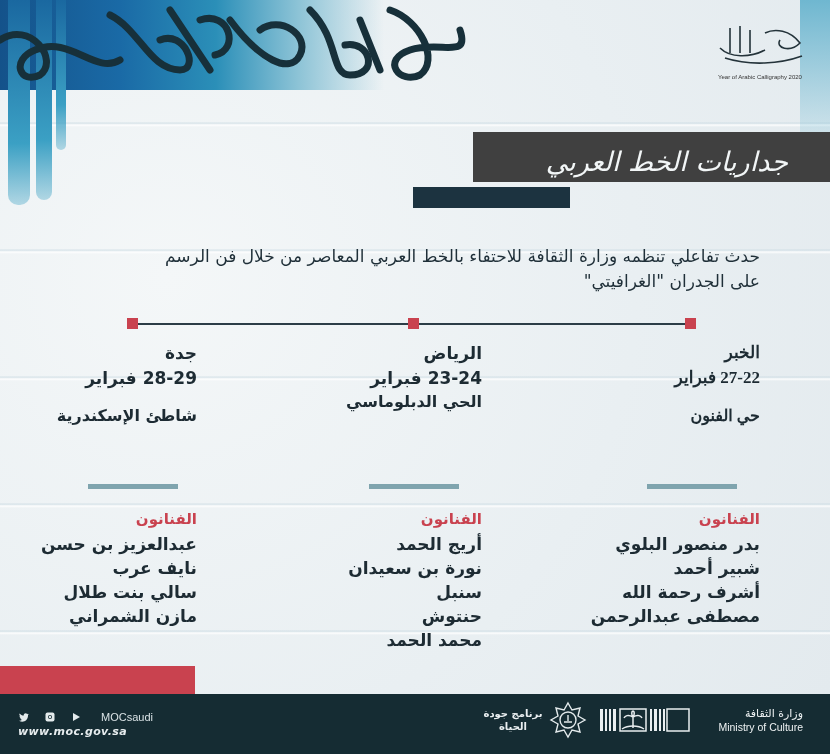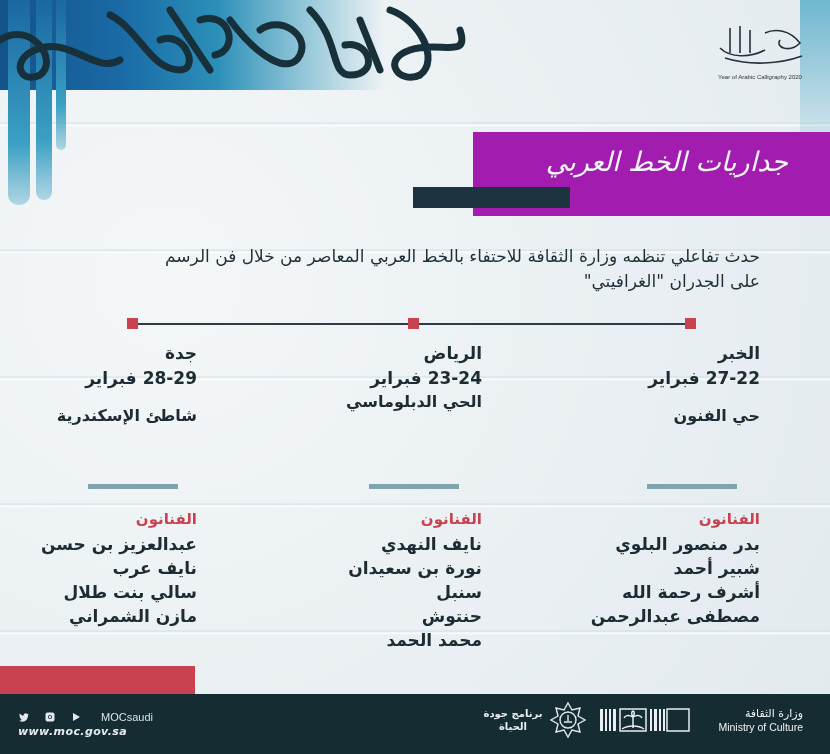--- a/index.html
+++ b/index.html
@@ -34,22 +34,22 @@
   .logo-year {
     position: absolute; left: 705px; top: 18px; width: 110px; height: 70px;
     text-align: center;
   }
   .logo-year .mark { width: 100px; height: 50px; }
   .logo-year .caption {
     font-family: "Liberation Sans", sans-serif;
     font-size: 6px; color: #333; margin-top: 2px; white-space: nowrap;
   }
   .title-band {
-    position: absolute; left: 473px; top: 132px; width: 357px; height: 84px;
-    background: #a21caf;
+    position: absolute; left: 473px; top: 132px; width: 357px; height: 50px;
+    background: #404040;
   }
   .title-band .title {
     position: absolute; right: 42px; top: 14px;
     font-family: "DejaVu Serif", serif;
     font-size: 27px; color: #f2f6f7; direction: rtl; font-style: italic;
   }
   .title-dark {
     position: absolute; left: 413px; top: 187px; width: 157px; height: 21px;
     background: #1c3340;
   }
@@ -145,21 +145,21 @@
 <div class="intro">
   <div>حدث تفاعلي تنظمه وزارة الثقافة للاحتفاء بالخط العربي المعاصر من خلال فن الرسم</div>
   <div>على الجدران "الغرافيتي"</div>
 </div>
 
 <div class="timeline"></div>
 <div class="dot" style="left:127px;"></div>
 <div class="dot" style="left:408px;"></div>
 <div class="dot" style="left:685px;"></div>
 
-<div class="city" style="left:520px;top:341px;">
+<div class="city" style="left:520px;top:341px;font-family:Liberation Serif, serif;">
   <div class="name">الخبر</div>
   <div class="dates">27-22 فبراير</div>
   <div class="venue">حي الفنون</div>
 </div>
 
 <div class="city" style="left:242px;top:341px;">
   <div class="name">الرياض</div>
   <div class="dates">23-24 فبراير</div>
   <div class="venue" style="margin-top:0;">الحي الدبلوماسي</div>
 </div>
@@ -177,21 +177,21 @@
 <div class="artists" style="left:520px;top:508px;">
   <div class="label">الفنانون</div>
   <div class="item">بدر منصور البلوي</div>
   <div class="item">شبير أحمد</div>
   <div class="item">أشرف رحمة الله</div>
   <div class="item">مصطفى عبدالرحمن</div>
 </div>
 
 <div class="artists" style="left:242px;top:508px;">
   <div class="label">الفنانون</div>
-  <div class="item">نايف النهدي</div>
+  <div class="item">أريج الحمد</div>
   <div class="item">نورة بن سعيدان</div>
   <div class="item">سنبل</div>
   <div class="item">حنتوش</div>
   <div class="item">محمد الحمد</div>
 </div>
 
 <div class="artists" style="left:-43px;top:508px;">
   <div class="label">الفنانون</div>
   <div class="item">عبدالعزيز بن حسن</div>
   <div class="item">نايف عرب</div>

